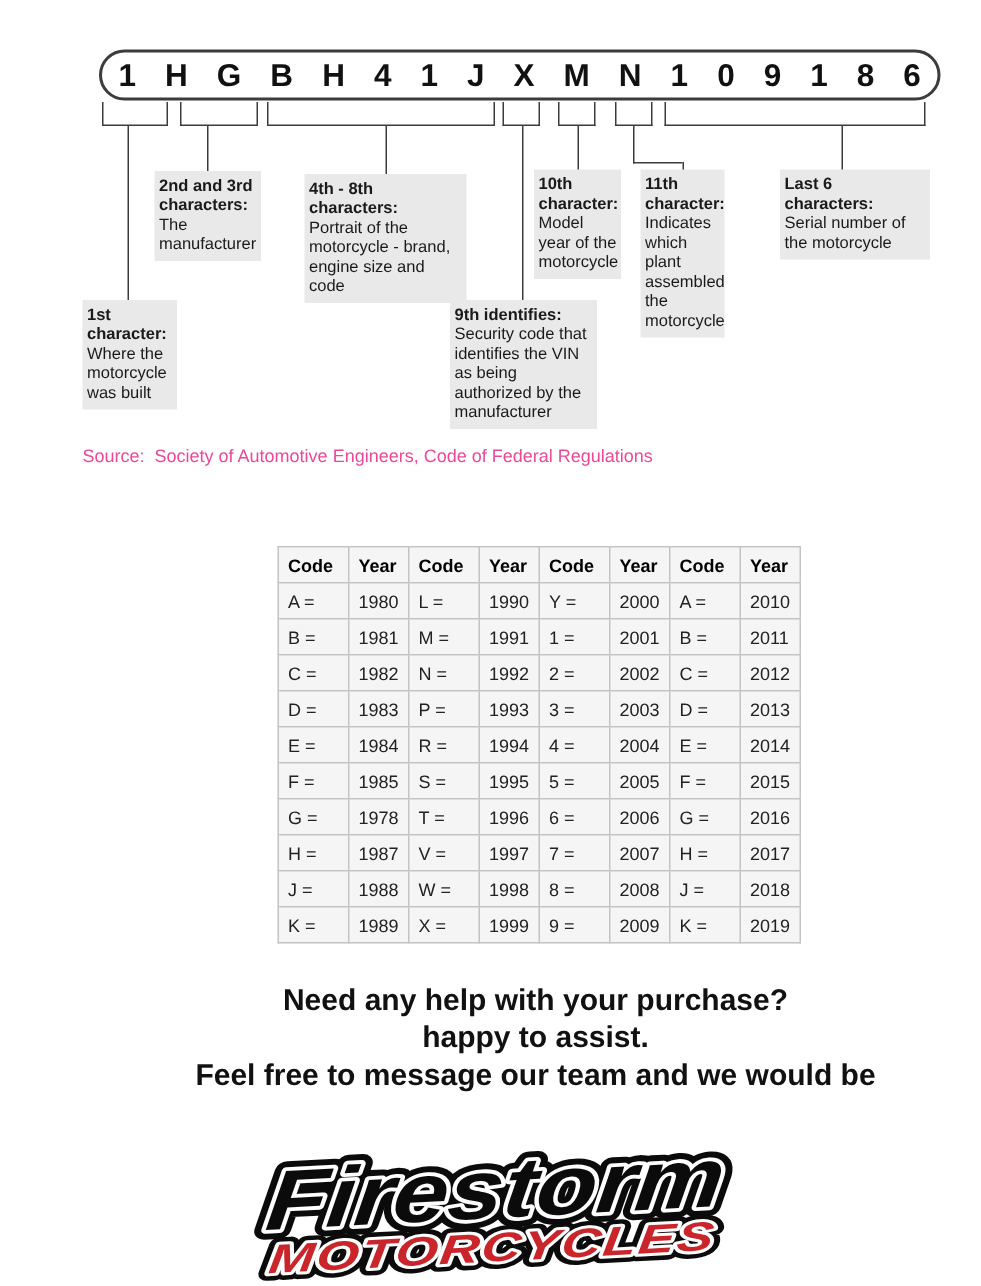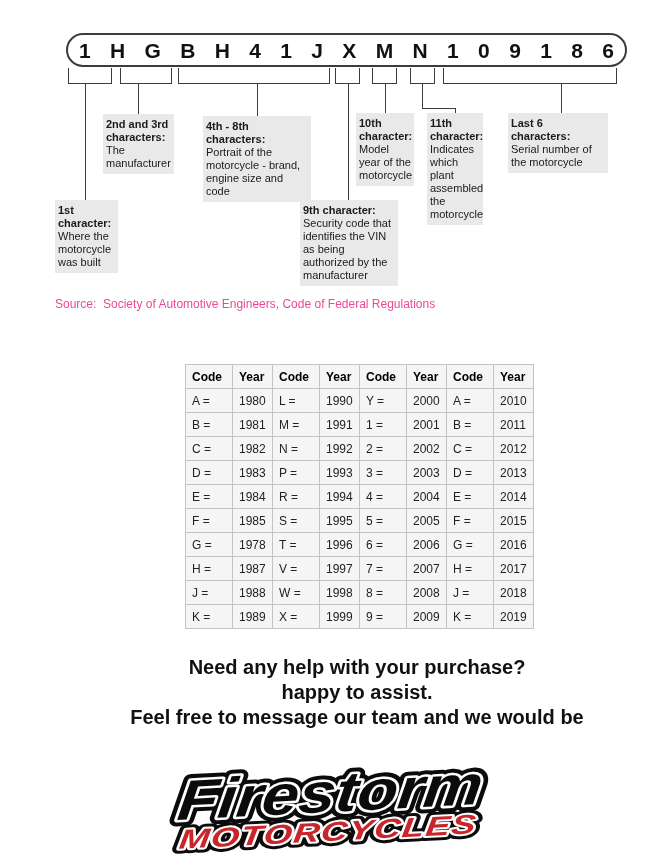--- a/index.html
+++ b/index.html
@@ -163,35 +163,35 @@
     <span class="t">2nd and 3rd</span>
     <span class="t">characters:</span>
     <span class="d">The manufacturer</span>
   </div>
   <div class="note" style="left:203px; top:116px; width:108px;">
     <span class="t">4th - 8th</span>
     <span class="t">characters:</span>
     <span class="d">Portrait of the motorcycle - brand, engine size and code</span>
   </div>
   <div class="note" style="left:300px; top:200px; width:98px;">
-    <span class="t">9th character:</span>
+    <span class="t">9th identifies:</span>
 
     <span class="d">Security code that identifies the VIN as being authorized by the manufacturer</span>
   </div>
   <div class="note" style="left:356px; top:113px; width:58px;">
     <span class="t">10th</span>
     <span class="t">character:</span>
     <span class="d">Model year of the motorcycle</span>
   </div>
   <div class="note" style="left:427px; top:113px; width:56px;">
     <span class="t">11th</span>
     <span class="t">character:</span>
     <span class="d">Indicates which plant assembled the motorcycle</span>
   </div>
-  <div class="note" style="left:508px; top:113px; width:100px;">
+  <div class="note" style="left:520px; top:113px; width:100px;">
     <span class="t">Last 6</span>
     <span class="t">characters:</span>
     <span class="d">Serial number of the motorcycle</span>
   </div>
 
   <div class="source-note">Source:  Society of Automotive Engineers, Code of Federal Regulations</div>
 
   <table class="codes">
     <thead>
       <tr>

